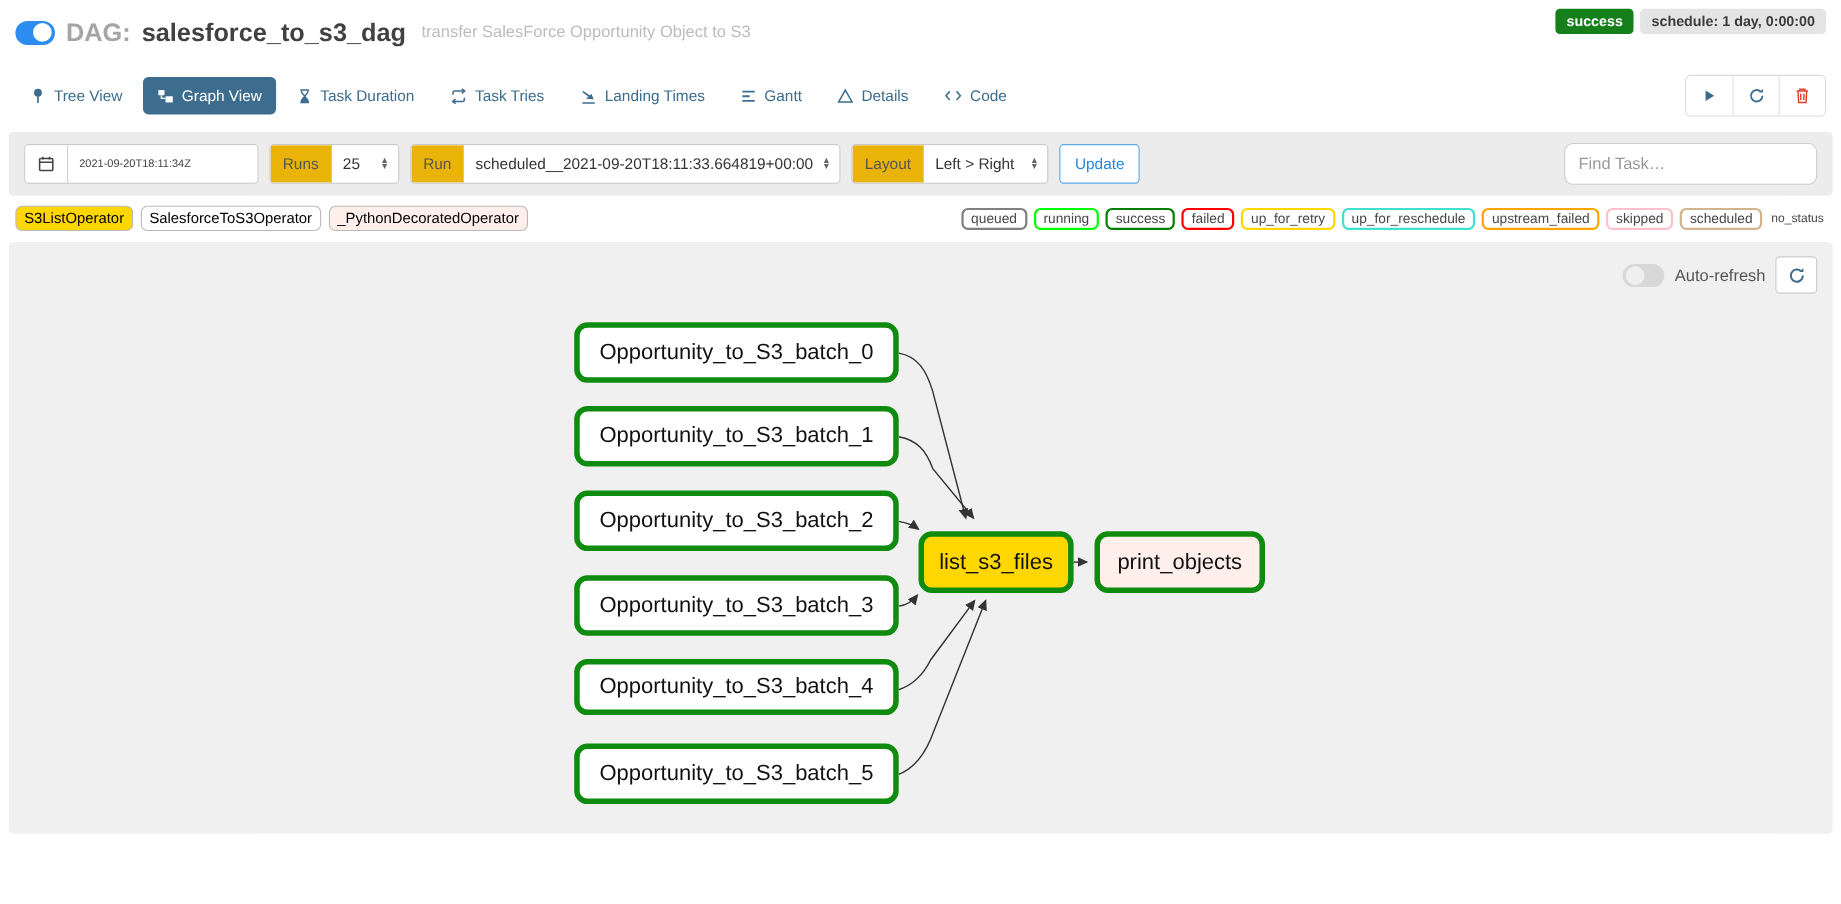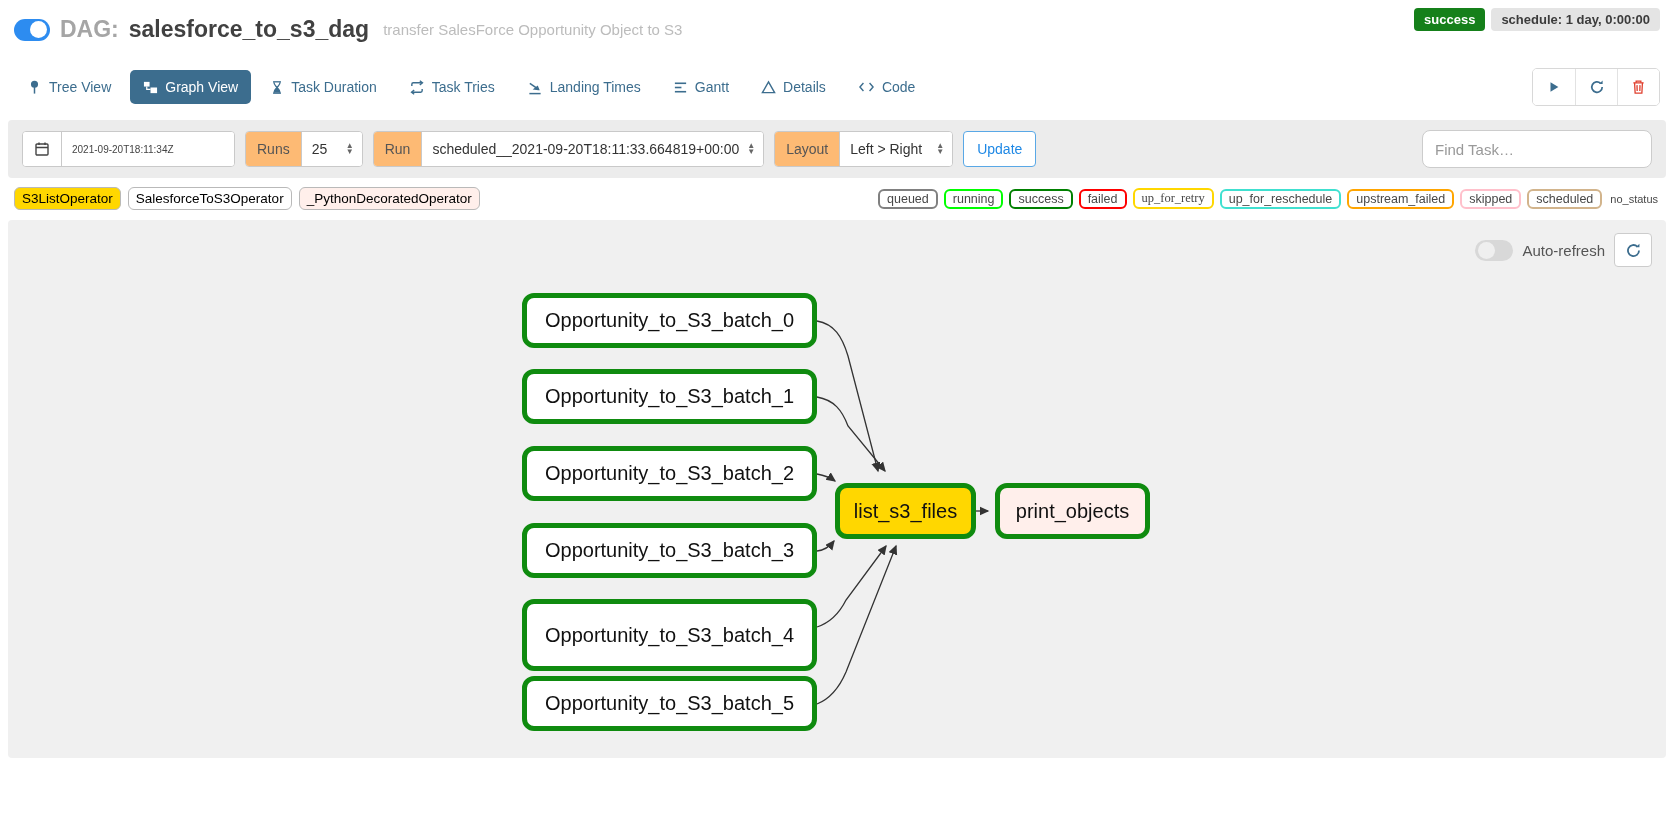--- a/index.html
+++ b/index.html
@@ -34,21 +34,21 @@
   .btn-group .gbtn { width:42px; height:36px; display:flex; align-items:center; justify-content:center;
     background:#fff; border-left:1px solid #e2e2e2; cursor:pointer; }
   .btn-group .gbtn:first-child { border-left:none; }
 
   
   .toolbar { margin:0 8px; background:#ececec; border-radius:4px; height:58px;
     display:flex; align-items:center; padding:0 14px; justify-content:space-between; }
   .toolbar-left { display:flex; align-items:center; gap:10px; }
   .igroup { display:flex; align-items:stretch; height:36px; border-radius:4px; overflow:hidden;
     border:1px solid #c9c9c9; background:#fff; }
-  .addon { background:#fdba74; color:#555; font-size:14px; display:flex; align-items:center;
+  .addon { background:#eab308; color:#555; font-size:14px; display:flex; align-items:center;
     padding:0 11px; border-right:1px solid #c9c9c9; }
   .addon:last-child { border-right:none; border-left:1px solid #c9c9c9; }
   .tinput { border:none; outline:none; font-size:10px; color:#444; padding:0 10px;
     font-family:"Liberation Sans","DejaVu Sans",sans-serif; background:#fff; }
   .selectbox { display:flex; align-items:center; justify-content:space-between; gap:8px;
     padding:0 8px 0 10px; font-size:14px; color:#333; background:#fff; cursor:pointer; white-space:nowrap; }
   .stepper { display:flex; flex-direction:column; line-height:0.8; font-size:8px; color:#666; }
   .btn-update { height:36px; padding:0 13px; background:#fff; border:1px solid #59a8e6;
     color:#1e88e5; font-size:14px; border-radius:4px; cursor:pointer;
     font-family:"Liberation Sans","DejaVu Sans",sans-serif; }
@@ -256,21 +256,21 @@
   <div class="oplegend" id="oplegend">
       <span class="op-badge" style="background: rgb(255, 215, 0);">S3ListOperator</span>
       <span class="op-badge" style="background: rgb(255, 255, 255);">SalesforceToS3Operator</span>
       <span class="op-badge" style="background: rgb(255, 239, 235);">_PythonDecoratedOperator</span>
     </div>
   <div class="statuslegend" id="statuslegend">
       <span class="status-badge" style="border-color: rgb(128, 128, 128);">queued</span>
       <span class="status-badge" style="border-color: rgb(0, 255, 0);">running</span>
       <span class="status-badge" style="border-color: rgb(0, 128, 0);">success</span>
       <span class="status-badge" style="border-color: rgb(255, 0, 0);">failed</span>
-      <span class="status-badge" style="border-color: rgb(255, 215, 0); font-family: Liberation Serif, serif;">up_for_retry</span>
+      <span class="status-badge" style="border-color: rgb(255, 215, 0);">up_for_retry</span>
       <span class="status-badge" style="border-color: rgb(64, 224, 208);">up_for_reschedule</span>
       <span class="status-badge" style="border-color: rgb(255, 165, 0);">upstream_failed</span>
       <span class="status-badge" style="border-color: rgb(255, 192, 203);">skipped</span>
       <span class="status-badge" style="border-color: rgb(210, 180, 140); text-align: right;">scheduled</span>
       <span class="status-plain">no_status</span>
     </div>
 </div>
 
 <div class="graph-panel" id="graph-panel">
   <div class="autorefresh">
@@ -296,17 +296,17 @@
       <path d="M 809 254 Q 820 256 827 261" fill="none" stroke="#333333" stroke-width="1.3" marker-end="url(#arrow)"></path>
       <path d="M 809 331 Q 819 330 826 321" fill="none" stroke="#333333" stroke-width="1.3" marker-end="url(#arrow)"></path>
       <path d="M 809 407 C 824 402 832 392 838 380 L 878 326" fill="none" stroke="#333333" stroke-width="1.3" marker-end="url(#arrow)"></path>
       <path d="M 809 484 C 824 478 832 466 838 452 L 888 326" fill="none" stroke="#333333" stroke-width="1.3" marker-end="url(#arrow)"></path>
       <path d="M 968 291 L 980 291" fill="none" stroke="#333333" stroke-width="1.3" marker-end="url(#arrow)"></path>
     </svg>
 <div class="node" style="left: 514px; top: 73px; width: 295px; height: 55px; background: rgb(255, 255, 255); border-color: rgb(15, 139, 15);">Opportunity_to_S3_batch_0</div>
     <div class="node" style="left: 514px; top: 149px; width: 295px; height: 55px; background: rgb(255, 255, 255); border-color: rgb(15, 139, 15);">Opportunity_to_S3_batch_1</div>
     <div class="node" style="left: 514px; top: 226px; width: 295px; height: 55px; background: rgb(255, 255, 255); border-color: rgb(15, 139, 15);">Opportunity_to_S3_batch_2</div>
     <div class="node" style="left: 514px; top: 303px; width: 295px; height: 55px; background: rgb(255, 255, 255); border-color: rgb(15, 139, 15);">Opportunity_to_S3_batch_3</div>
-    <div class="node" style="left: 514px; top: 379px; width: 295px; height: 72px; background: rgb(255, 255, 255); border-color: rgb(15, 139, 15);">Opportunity_to_S3_batch_4</div>
+    <div class="node" style="left: 514px; top: 379px; width: 295px; height: 51px; background: rgb(255, 255, 255); border-color: rgb(15, 139, 15);">Opportunity_to_S3_batch_4</div>
     <div class="node" style="left: 514px; top: 456px; width: 295px; height: 55px; background: rgb(255, 255, 255); border-color: rgb(15, 139, 15);">Opportunity_to_S3_batch_5</div>
     <div class="node" style="left: 827px; top: 263px; width: 141px; height: 56px; background: rgb(255, 215, 0); border-color: rgb(15, 139, 15);">list_s3_files</div>
     <div class="node" style="left: 987px; top: 263px; width: 155px; height: 56px; background: rgb(255, 239, 235); border-color: rgb(15, 139, 15);">print_objects</div>
   </div>
 
 </body></html>

